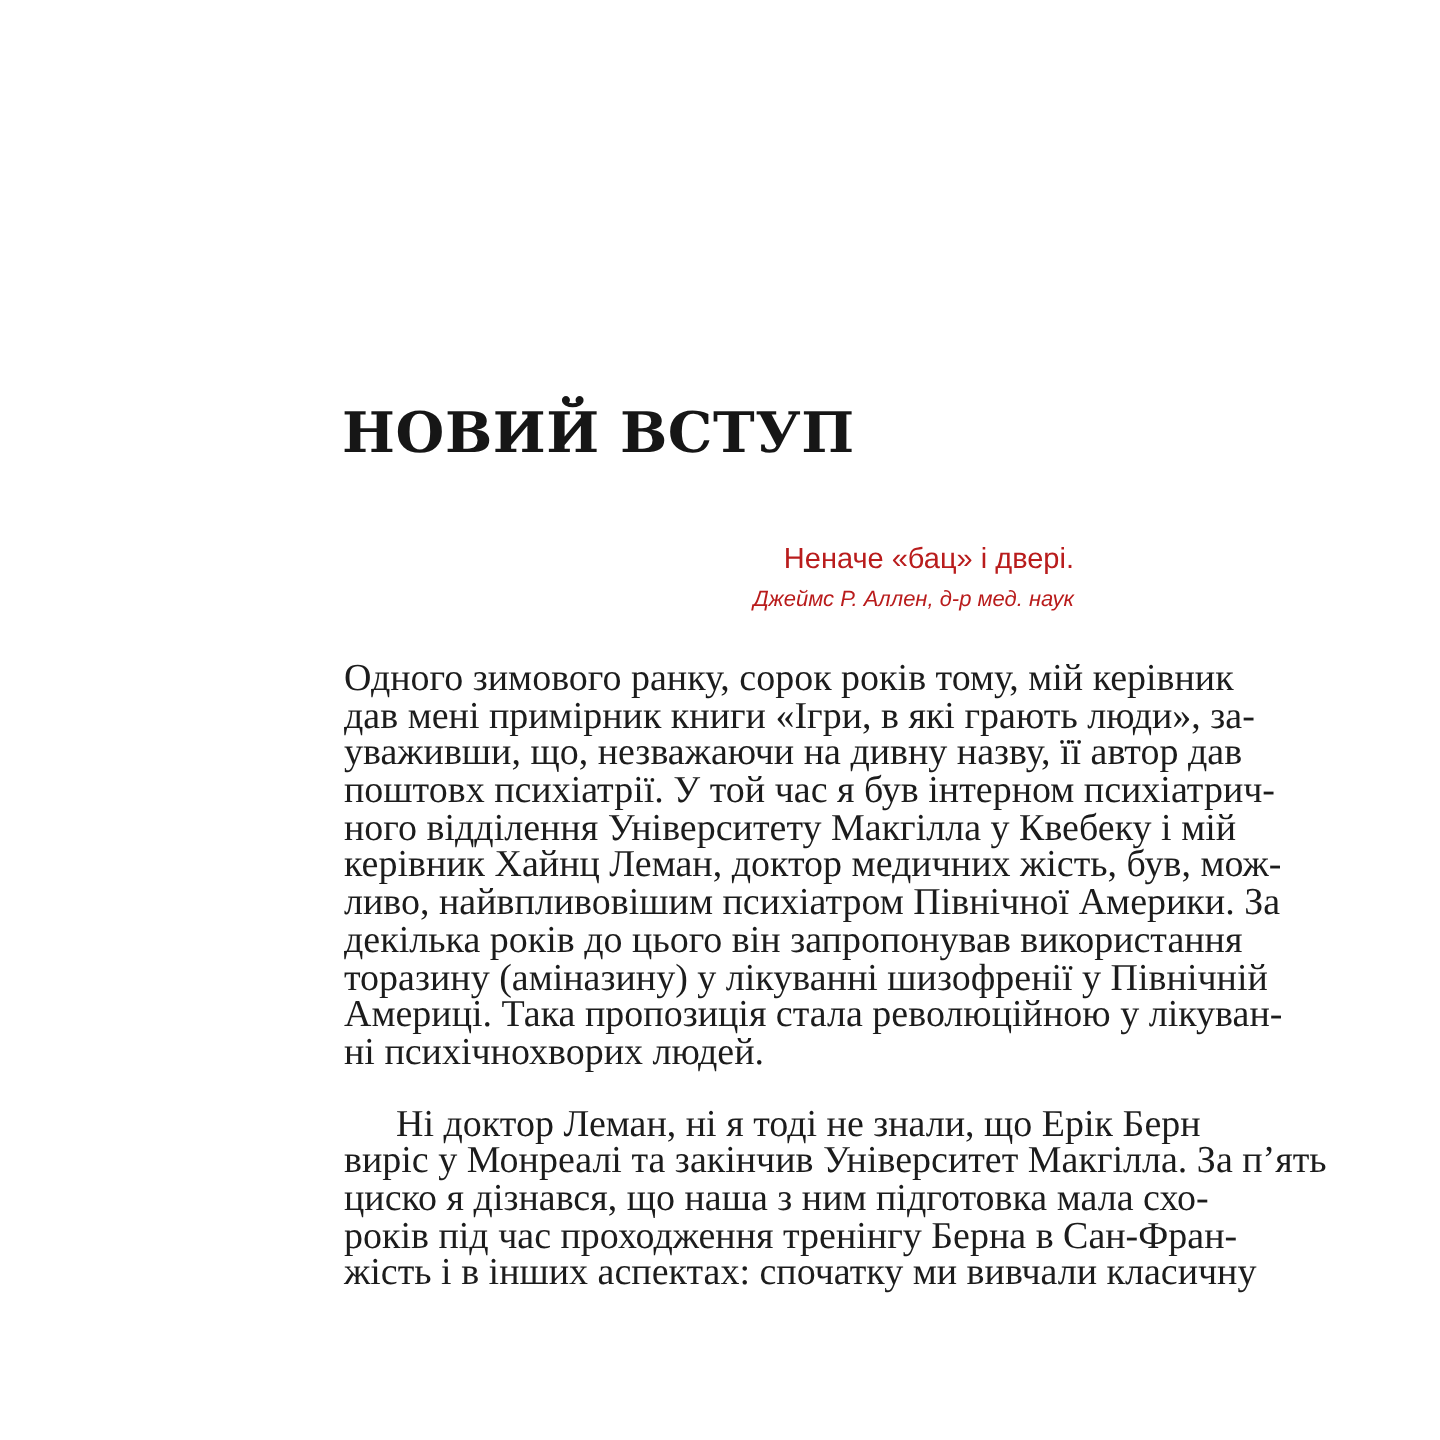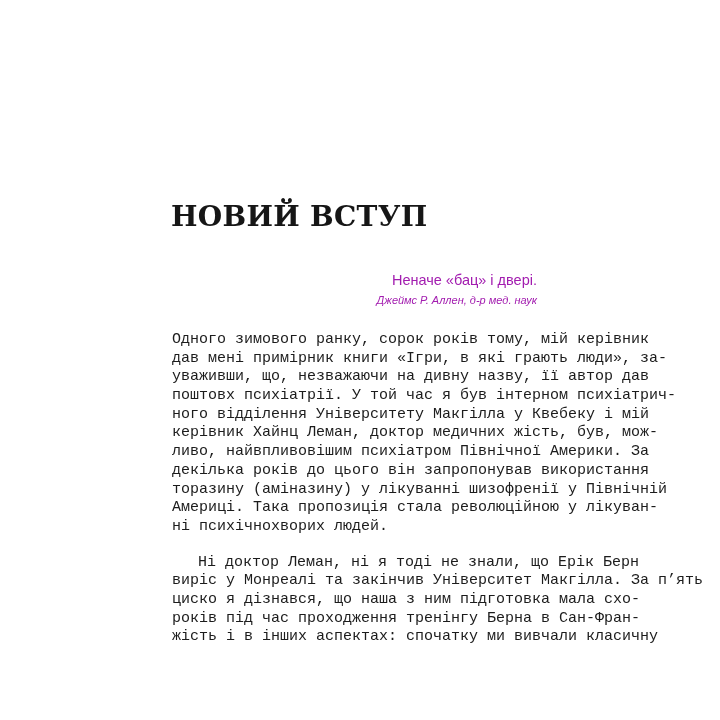--- a/index.html
+++ b/index.html
@@ -36,41 +36,41 @@
       white-space: nowrap;
       color: #161616;
     }
     .epigraph {
       position: absolute;
       right: 198px;
       top: 270px;
       text-align: right;
       font-family: "Liberation Sans", "DejaVu Sans", sans-serif;
       font-size: 14.5px;
-      color: #a21caf;
+      color: #b91c1c;
     }
     .epigraph .quote {
       display: block;
       line-height: 20px;
       white-space: nowrap;
     }
     .epigraph .author {
       display: block;
       line-height: 20px;
       font-style: italic;
       font-size: 11px;
       white-space: nowrap;
     }
     .body-text {
       position: absolute;
       left: 172px;
       top: 331px;
       width: 350px;
-      font-family: Liberation Mono, monospace;
-      font-size: 15px;
+      font-family: Liberation Serif, serif;
+      font-size: 19px;
       color: #1c1c1c;
     }
     .line {
       display: block;
       height: 18.7px;
       line-height: 18.7px;
       white-space: nowrap;
       text-align: justify;
       text-align-last: justify;
       overflow: visible;

